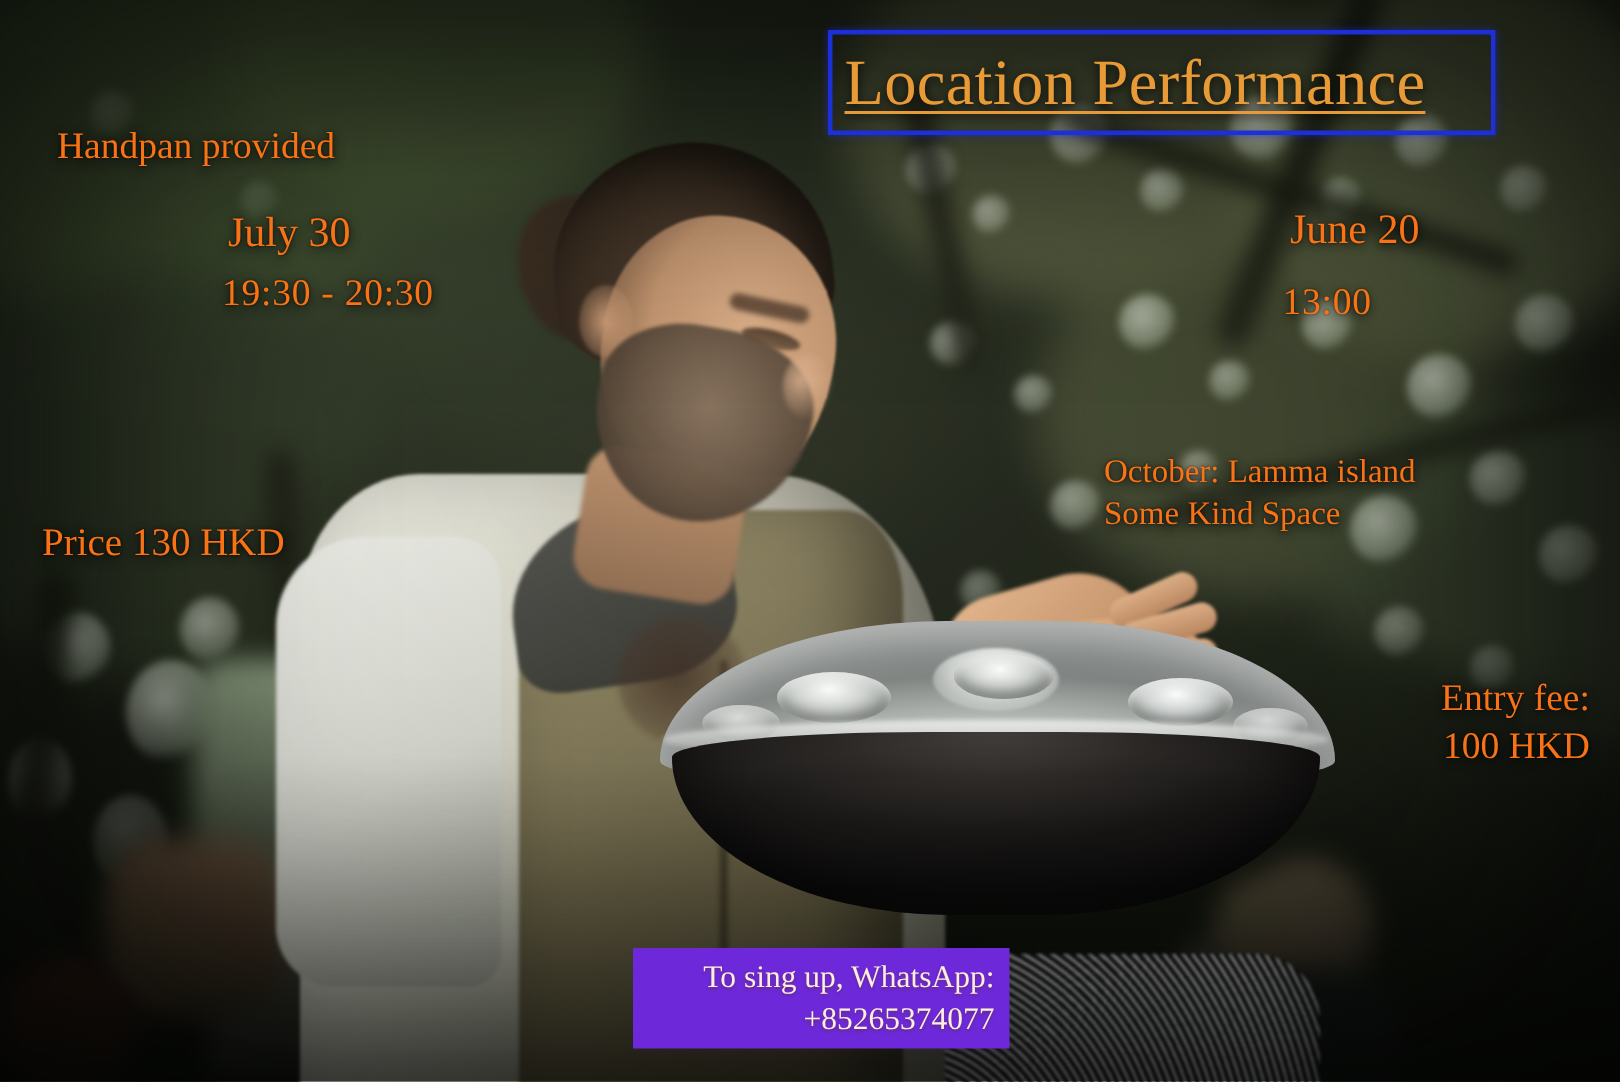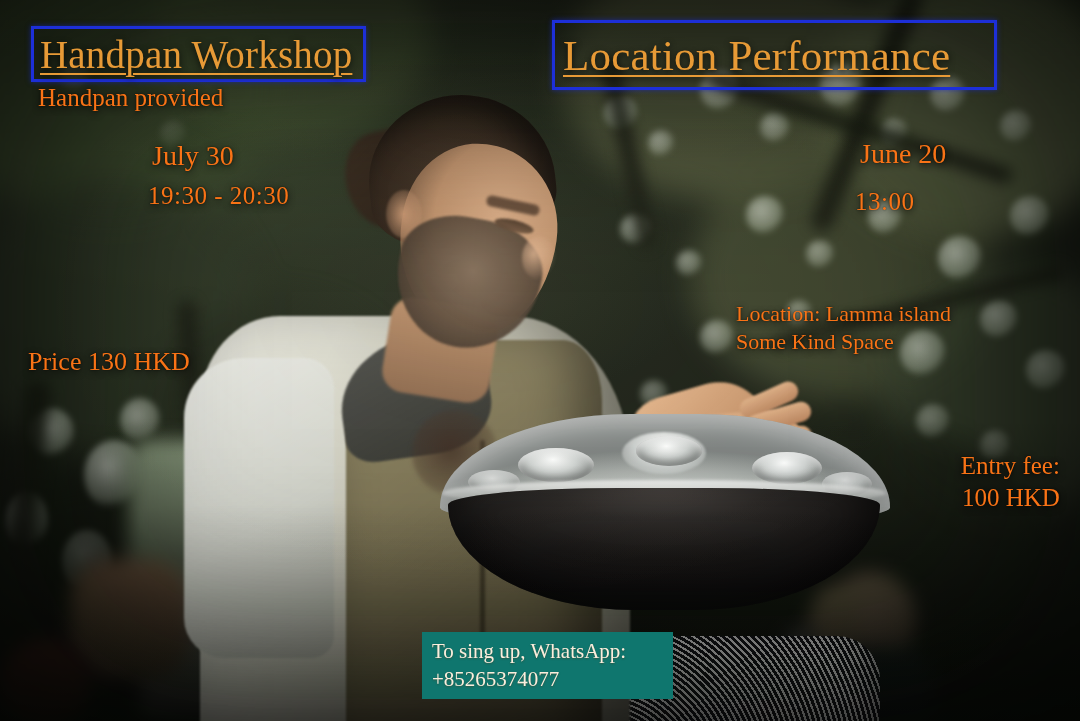--- a/index.html
+++ b/index.html
@@ -257,23 +257,24 @@
   #pf-date{left:860px;top:136px;font-size:28px;}
   #pf-time{left:855px;top:186px;font-size:25px;letter-spacing:.5px;}
   #pf-loc{left:736px;top:300px;font-size:22px;}
   #pf-loc div{display:block;}
   #pf-fee{left:944px;top:450px;font-size:25px;text-align:right;}
   #pf-fee div{display:block;}
   #pf-fee .fee-amount{margin-left:18px;}
 
   #contact-box{
     position:absolute;left:422px;top:632px;width:251px;height:67px;
-    background:#0f766e;
+    background:#6d28d9;
     padding:6px 10px 0 10px;
     box-sizing:border-box;
+    text-align:right;
   }
   #contact-box .ct{
     color:#fbeedd;
     font-family:"Liberation Serif",serif;
     font-size:21px;line-height:1.33;
     white-space:nowrap;
     text-shadow:0 1px 2px rgba(90,50,15,.45);
   }
 </style>
 </head>
@@ -402,42 +403,39 @@
       <div class="pan-rim"></div>
       <div class="pan-bottom"></div>
     </div>
 
     <div class="grade"></div>
     <div class="vignette"></div>
   </div>
 
   <div class="overlay">
 
-    <div id="title-left" class="title-box">
-      <span class="title-text">Handpan Workshop</span>
-    </div>
 
     <div id="subtitle" class="gold">Handpan provided</div>
 
     <div id="wk-date" class="gold">July 30</div>
 
     <div id="wk-time" class="gold">19:30 - 20:30</div>
 
     <div id="wk-price" class="gold">Price 130 HKD</div>
 
     <div id="title-right" class="title-box">
       <span class="title-text">Location Performance</span>
     </div>
 
     <div id="pf-date" class="gold">June 20</div>
 
     <div id="pf-time" class="gold">13:00</div>
 
     <div id="pf-loc" class="gold">
-      <div>Location: Lamma island</div>
+      <div>October: Lamma island</div>
       <div>Some Kind Space</div>
     </div>
 
     <div id="pf-fee" class="gold">
       <div>Entry fee:</div>
       <div class="fee-amount">100 HKD</div>
     </div>
 
     <div id="contact-box">
       <div class="ct">To sing up, WhatsApp:</div>

